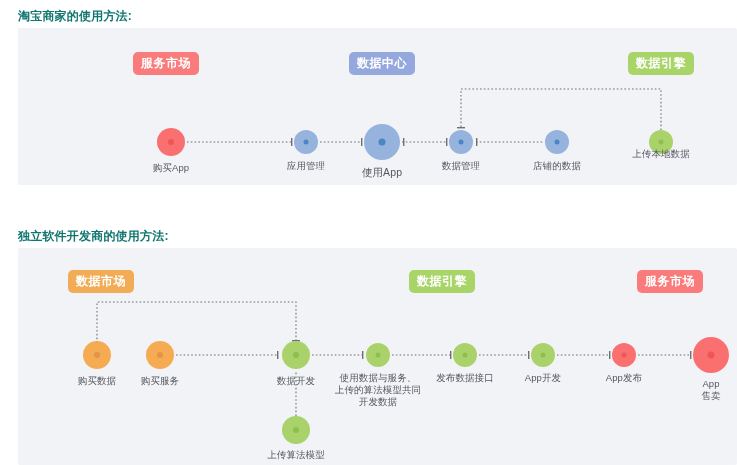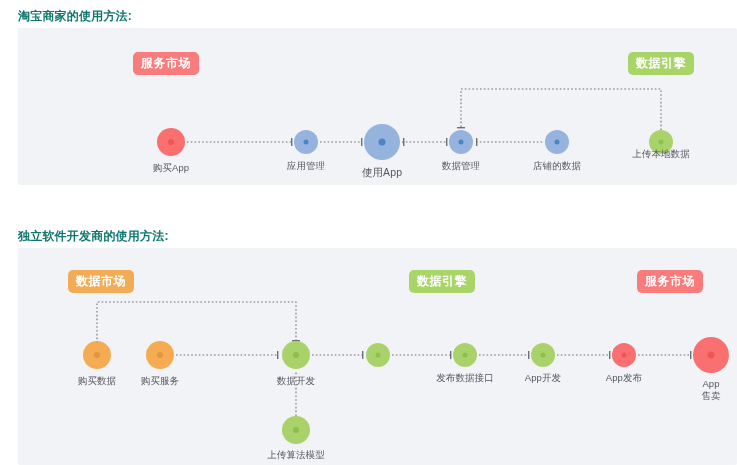--- a/index.html
+++ b/index.html
@@ -133,20 +133,21 @@
     <path class="wire" d="M 638 355 L 691 355"></path>
     <rect class="wirecap" x="690" y="351" width="1.4" height="8"></rect>
 
     <path class="wire" d="M 97 343 L 97 302 L 296 302 L 296 341"></path>
     <rect class="wirecap" x="292" y="340" width="8" height="1.4"></rect>
 
     <path class="wire" d="M 296 416 L 296 372"></path>
   </svg>
 
   <div class="badge" style="left:166px;top:52px;background:#fa7b7b;">服务市场</div>
+  <div class="badge" style="left:382px;top:52px;background:#95a8dd;">数据中心</div>
   <div class="badge" style="left:661px;top:52px;background:#a8d468;">数据引擎</div>
 
   <div class="node" style="left:171px;top:142px;width:28px;height:28px;background:#fa7070;">
     <span class="core" style="width:6px;height:6px;background:#f05555;"></span>
   </div>
   <div class="nodelabel" style="left:171px;top:162px;">购买App</div>
 
   <div class="node" style="left:306px;top:142px;width:24px;height:24px;background:#96b3dd;">
     <span class="core" style="width:5px;height:5px;background:#4c84c4;"></span>
   </div>
@@ -188,20 +189,23 @@
   <div class="nodelabel" style="left:160px;top:375px;">购买服务</div>
 
   <div class="node" style="left:296px;top:355px;width:28px;height:28px;background:#a9d36a;">
     <span class="core" style="width:6px;height:6px;background:#8dbf4e;"></span>
   </div>
   <div class="nodelabel" style="left:296px;top:375px;text-align:right;">数据开发</div>
 
   <div class="node" style="left:378px;top:355px;width:24px;height:24px;background:#a9d36a;">
     <span class="core" style="width:5px;height:5px;background:#8dbf4e;"></span>
   </div>
+  <div class="nodelabel" style="left:378px;top:372px;width:120px;">使用数据与服务、
+上传的算法模型共同
+开发数据</div>
 
   <div class="node" style="left:465px;top:355px;width:24px;height:24px;background:#a9d36a;">
     <span class="core" style="width:5px;height:5px;background:#8dbf4e;"></span>
   </div>
   <div class="nodelabel" style="left:465px;top:372px;">发布数据接口</div>
 
   <div class="node" style="left:543px;top:355px;width:24px;height:24px;background:#a9d36a;">
     <span class="core" style="width:5px;height:5px;background:#8dbf4e;"></span>
   </div>
   <div class="nodelabel" style="left:543px;top:372px;">App开发</div>

